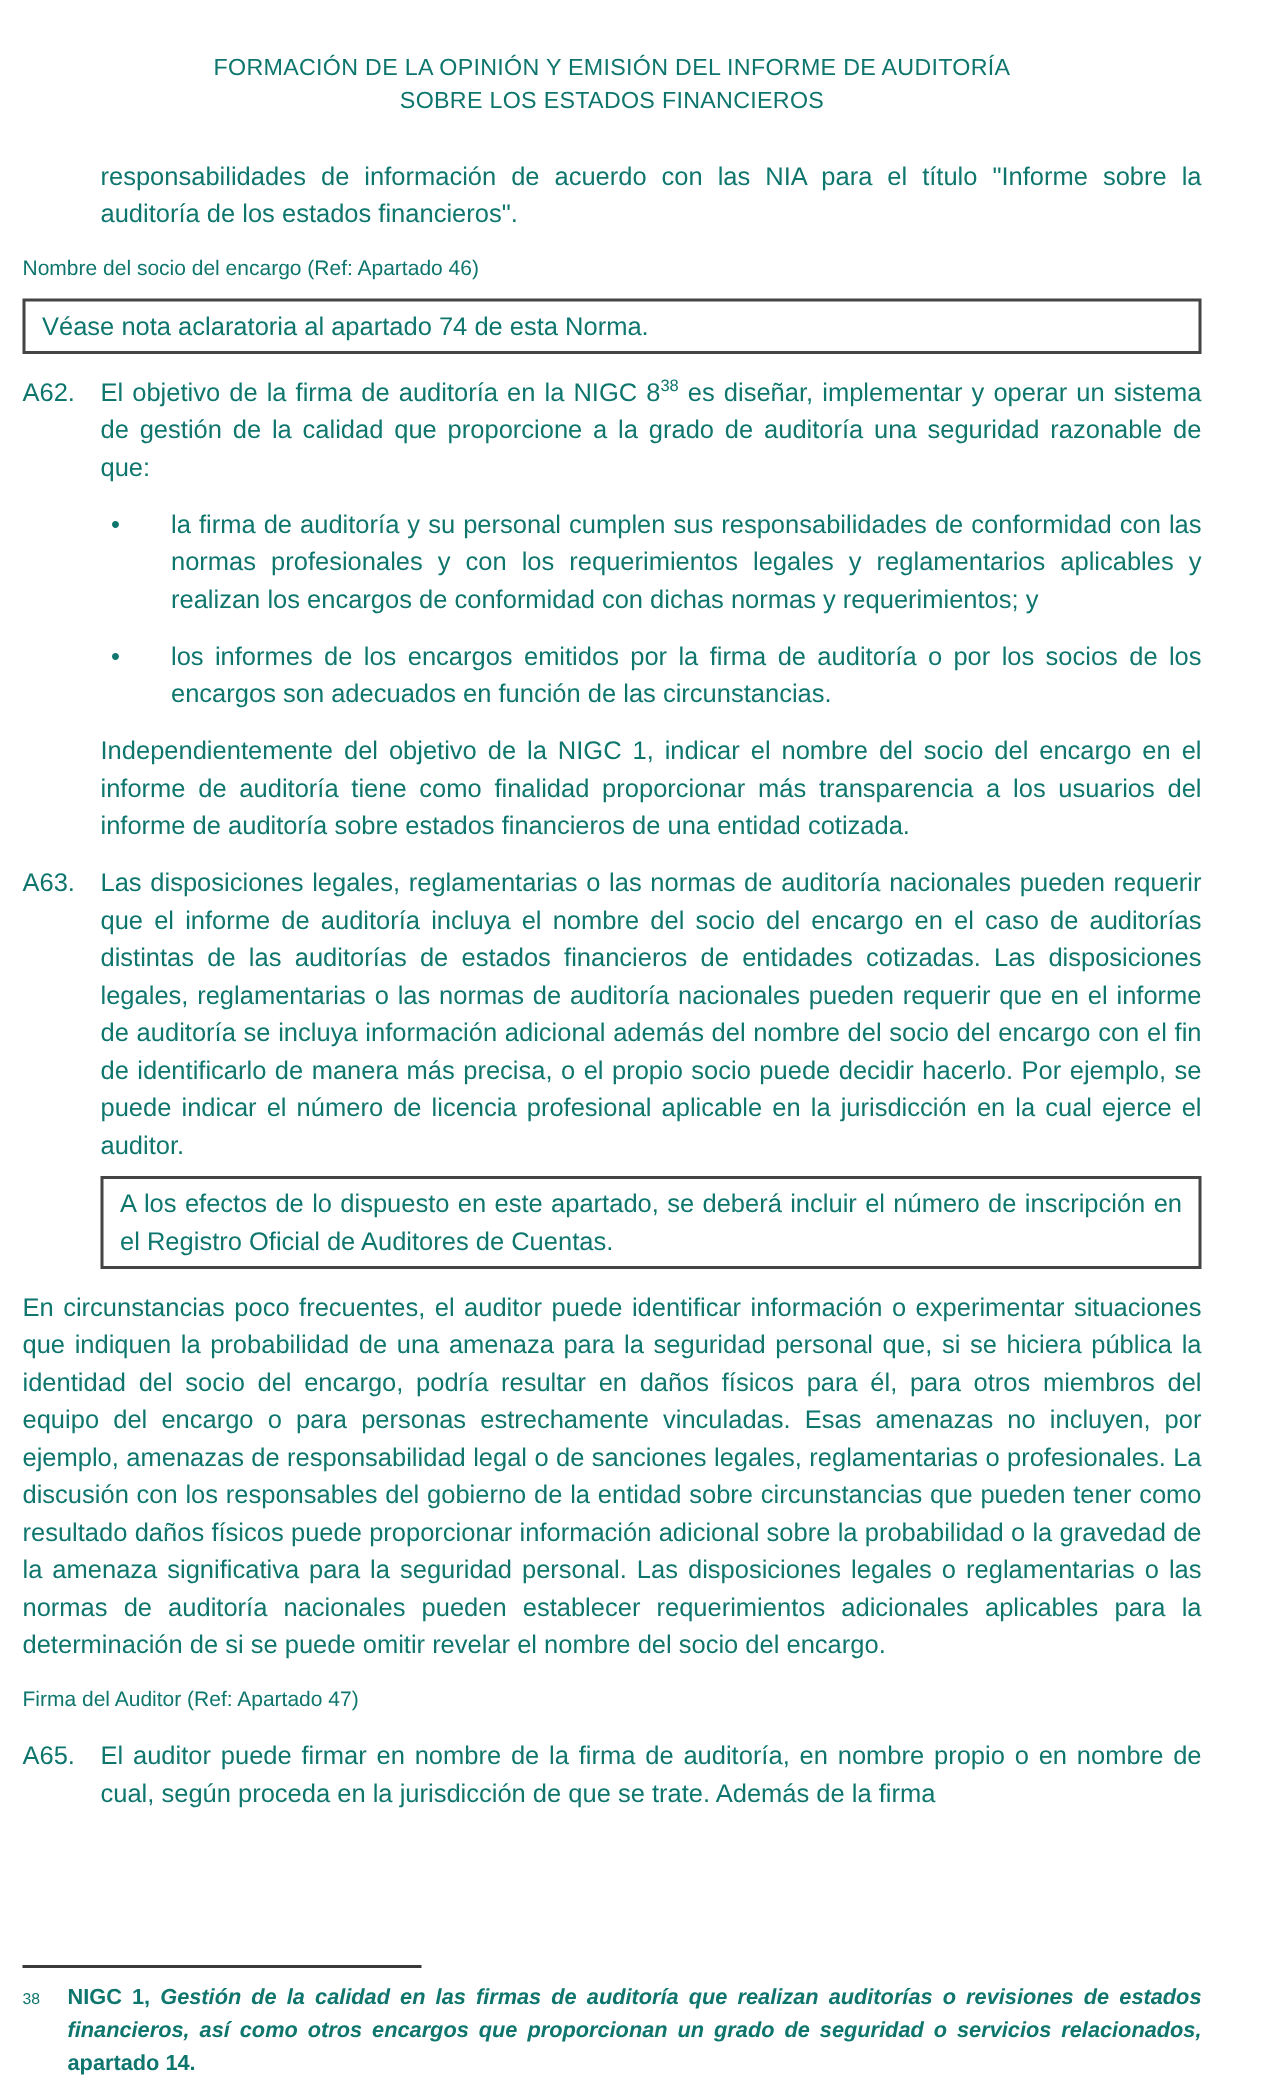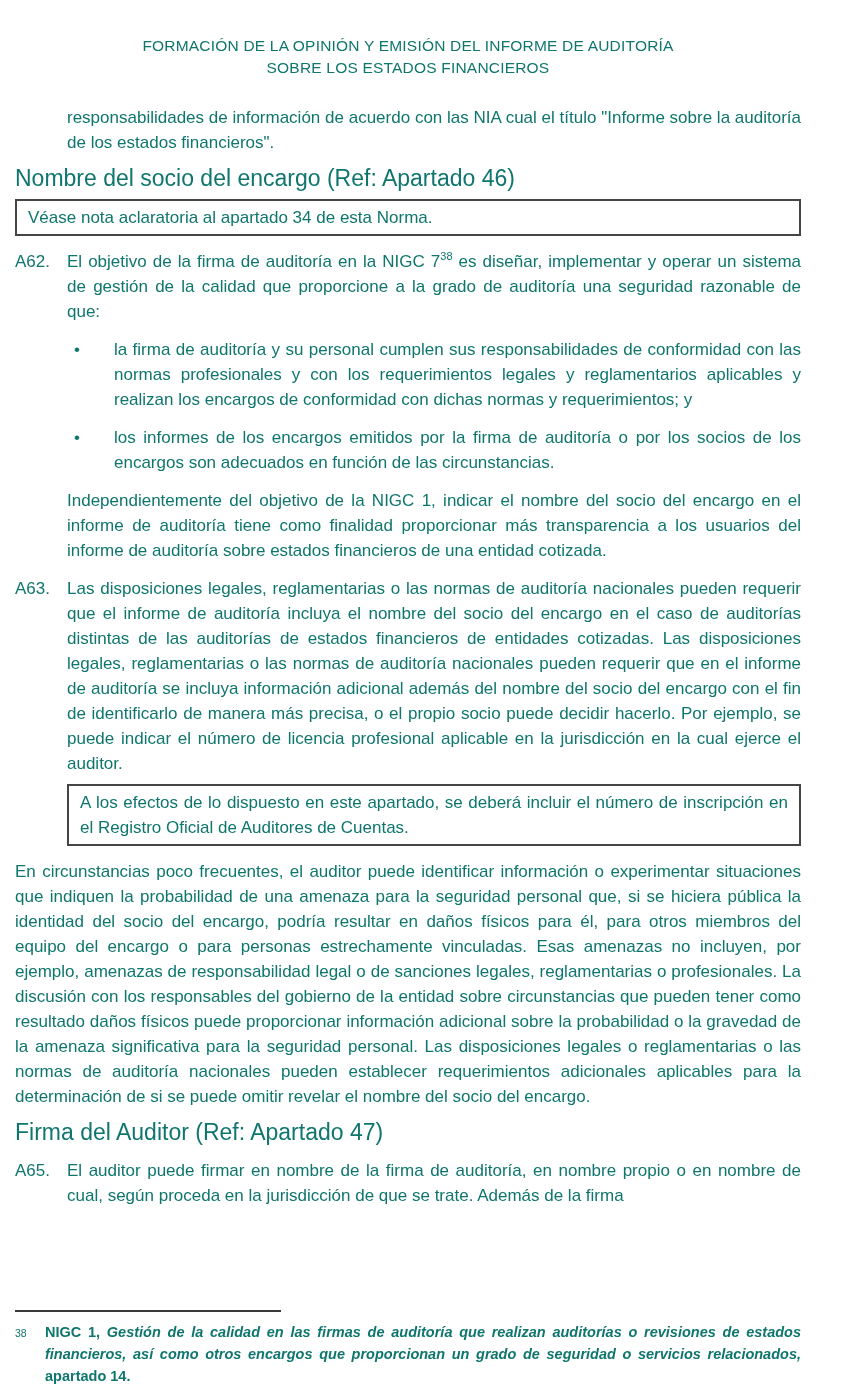--- a/index.html
+++ b/index.html
@@ -29,21 +29,21 @@
     }
     .intro {
       margin: 0 0 0 52px;
       text-align: justify;
       line-height: 25px;
     }
     .sec-heading {
       margin-top: 11px;
       line-height: 25px;
       font-weight: normal;
-      font-size: 23px;
+      font-size: 14px;
     }
     .note-box {
       border: 2px solid #454545;
       padding: 4px 11px;
       margin-top: 8px;
       line-height: 25px;
       text-align: justify;
     }
     .note-box.indent { margin-left: 52px; }
     .numbered {
@@ -94,32 +94,32 @@
 <body>
 
 <div class="page">
   <div class="content">
 
     <div class="doc-header">
       <div>FORMACIÓN DE LA OPINIÓN Y EMISIÓN DEL INFORME DE AUDITORÍA</div>
       <div>SOBRE LOS ESTADOS FINANCIEROS</div>
     </div>
 
-    <p class="intro">responsabilidades de información de acuerdo con las NIA cual el título "Informe sobre la auditoría de los estados financieros".</p>
+    <p class="intro">responsabilidades de información de acuerdo con las NIA para el título "Informe sobre la auditoría de los estados financieros".</p>
 
     <div class="sec-heading">Nombre del socio del encargo (Ref: Apartado 46)</div>
 
     <div class="note-box">
-      <span>Véase nota aclaratoria al apartado 34 de esta Norma.</span>
+      <span>Véase nota aclaratoria al apartado 74 de esta Norma.</span>
     </div>
 
     <div class="numbered">
       <div class="pnum">A62.</div>
       <div class="ptext">
-        <span>El objetivo de la firma de auditoría en la NIGC 7</span><sup class="ref">38</sup><span> es diseñar, implementar y operar un sistema de gestión de la calidad que proporcione a la grado de auditoría una seguridad razonable de que:</span>
+        <span>El objetivo de la firma de auditoría en la NIGC 8</span><sup class="ref">38</sup><span> es diseñar, implementar y operar un sistema de gestión de la calidad que proporcione a la grado de auditoría una seguridad razonable de que:</span>
       </div>
     </div>
 
     <div class="bullet-row">
       <div class="bmark">•</div>
       <div class="btext">la firma de auditoría y su personal cumplen sus responsabilidades de conformidad con las normas profesionales y con los requerimientos legales y reglamentarios aplicables y realizan los encargos de conformidad con dichas normas y requerimientos; y</div>
     </div>
 
     <div class="bullet-row">
       <div class="bmark">•</div>

